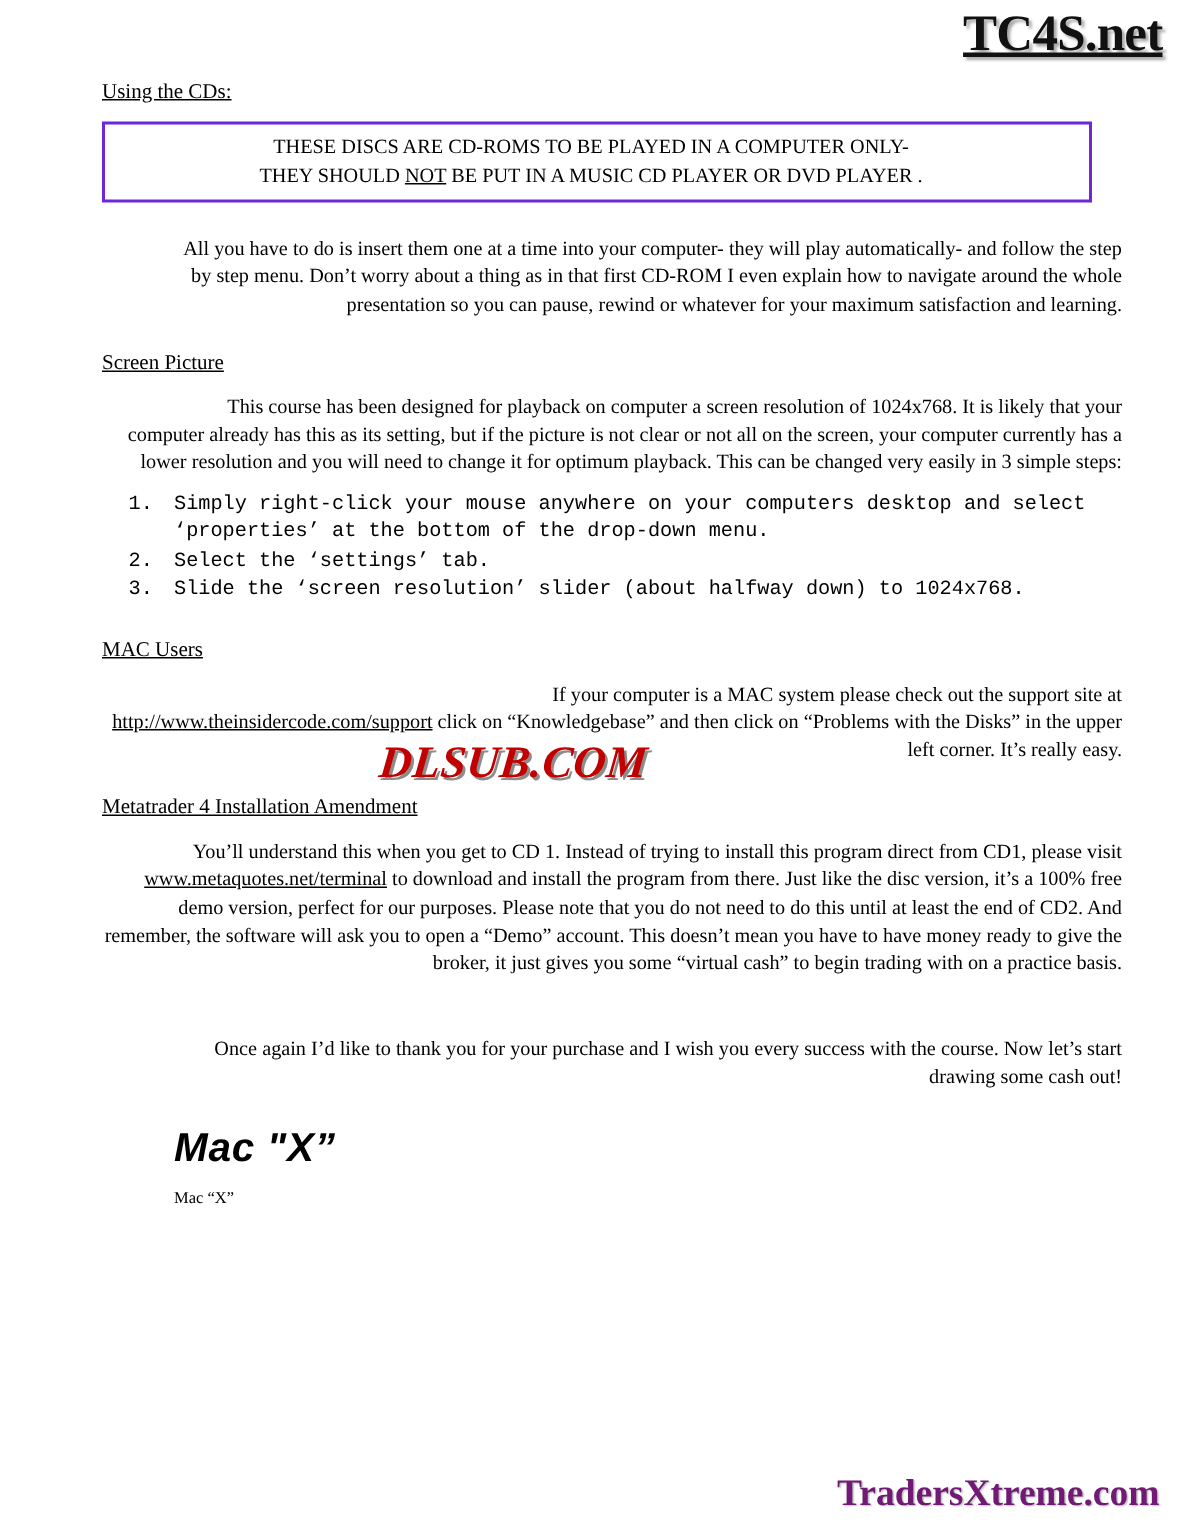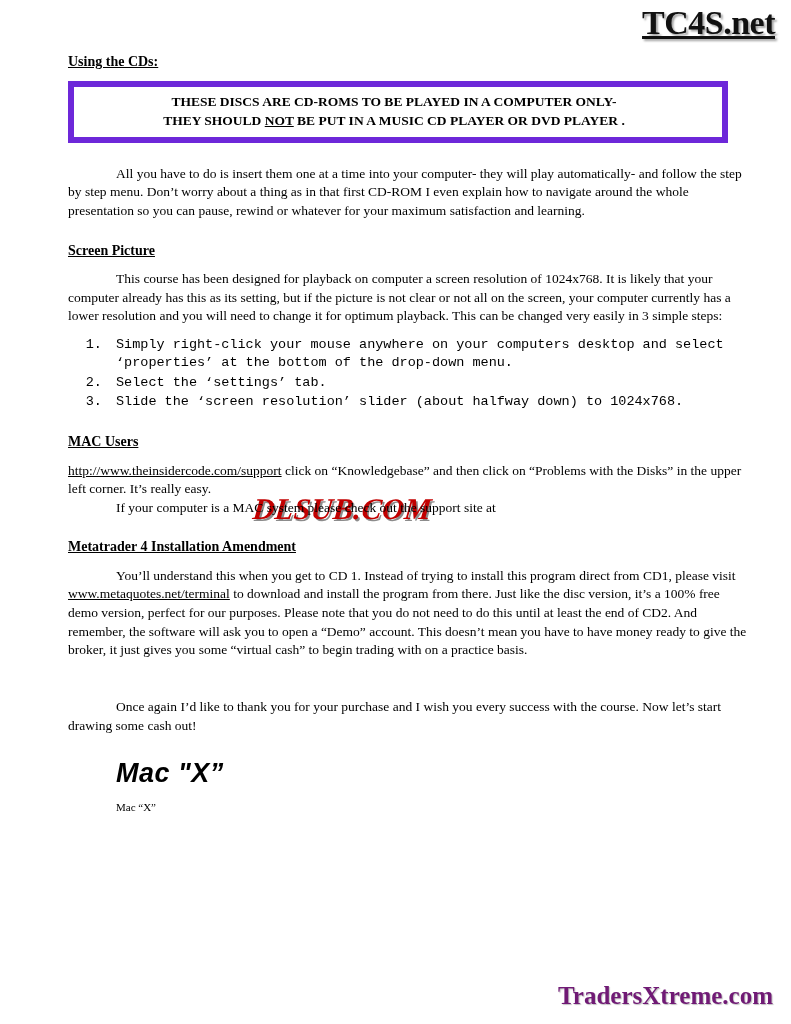--- a/index.html
+++ b/index.html
@@ -63,43 +63,43 @@
   .content {
     position: absolute;
     left: 68px;
     top: 52px;
     width: 680px;
     font-size: 13.5px;
     line-height: 1.38;
   }
 
   .h-underline {
-    font-weight: bold;
+    font-weight: normal;
     text-decoration: underline;
     font-size: 14px;
     margin: 0 0 10px 0;
   }
 
   .notice-box {
-    border: 6px solid #6d28d9;
+    border: 2px solid #6d28d9;
     padding: 6px 16px 7px 8px;
     text-align: center;
-    font-weight: bold;
+    font-weight: normal;
     font-size: 13.5px;
     line-height: 1.35;
     margin: 0 0 22px 0;
     width: 660px;
     box-sizing: border-box;
   }
   .notice-box u { text-decoration: underline; }
 
   p.para {
     margin: 0 0 0 0;
     text-indent: 48px;
-    text-align: left;
+    text-align: right;
   }
   p.para.no-indent { text-indent: 0; }
   .gap-md { height: 20px; }
   .gap-lg { height: 38px; }
 
   ol.steps {
     margin: 10px 0 0 0;
     padding-left: 42px;
     list-style-type: decimal;
     font-family: Liberation Mono, monospace;
@@ -157,22 +157,22 @@
     <ol class="steps">
       <li>Simply right-click your mouse anywhere on your computers desktop and select ‘properties’ at the bottom of the drop-down menu.</li>
       <li>Select the ‘settings’ tab.</li>
       <li>Slide the ‘screen resolution’ slider (about halfway down) to 1024x768.</li>
     </ol>
 
     <div class="gap-md"></div>
 
     <div class="h-underline">MAC Users</div>
 
+    <p class="para"><span>If your computer is a MAC system please check out the support site at</span></p>
     <p class="para no-indent"><a class="link" href="#">http://www.theinsidercode.com/support</a><span> click on “Knowledgebase” and then click on “Problems with the Disks” in the upper left corner. It’s really easy.</span></p>
-    <p class="para"><span>If your computer is a MAC system please check out the support site at</span></p>
 
     <div class="gap-md"></div>
 
     <div class="h-underline">Metatrader 4 Installation Amendment</div>
 
     <p class="para"><span>You’ll understand this when you get to CD 1. Instead of trying to install this program direct from CD1, please visit </span><a class="link" href="#">www.metaquotes.net/terminal</a><span> to download and install the program from there. Just like the disc version, it’s a 100% free demo version, perfect for our purposes. Please note that you do not need to do this until at least the end of CD2.  And remember, the software will ask you to open a “Demo” account. This doesn’t mean you have to have money ready to give the broker, it just gives you some “virtual cash” to begin trading with on a practice basis.</span></p>
 
     <div class="gap-lg"></div>
 
     <p class="para">Once again I’d like to thank you for your purchase and I wish you every success with the course. Now let’s start drawing some cash out!</p>

